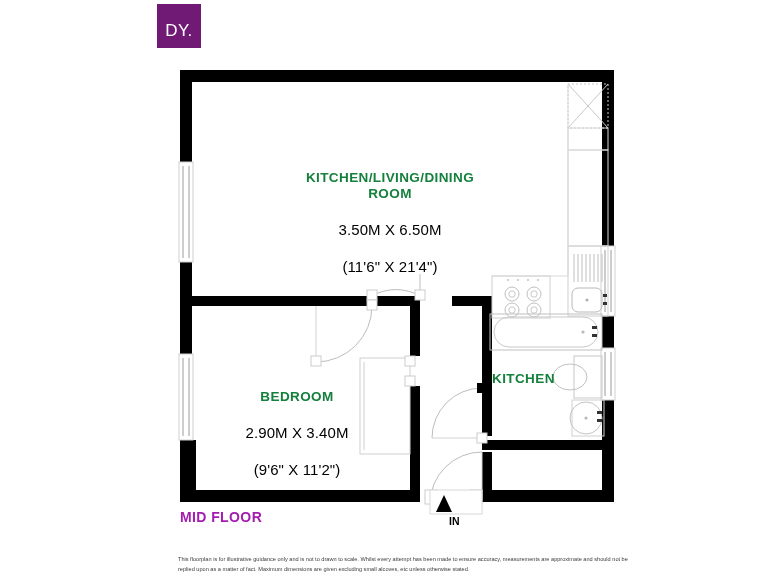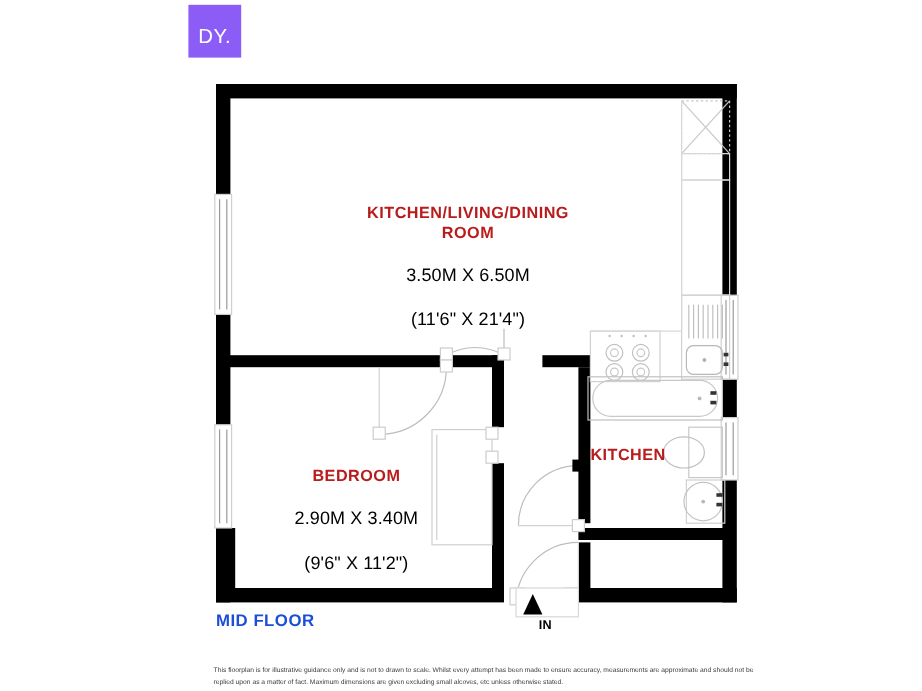--- a/index.html
+++ b/index.html
@@ -20,21 +20,21 @@
   .header {
     position: absolute;
     left: 157px;
     top: 4px;
     display: flex;
     align-items: flex-start;
   }
   .logo-box {
     width: 44px;
     height: 44px;
-    background: #8b5cf6;
+    background: #701a75;
     display: flex;
     align-items: flex-end;
     justify-content: center;
     flex: none;
   }
   .logo-text {
     color: #ffffff;
     font-size: 17px;
     font-weight: 400;
     letter-spacing: 0.5px;
@@ -75,41 +75,41 @@
   .room-label {
     position: absolute;
     text-align: center;
     line-height: 1.18;
     white-space: nowrap;
   }
   .room-name {
     font-size: 13.5px;
     font-weight: bold;
     letter-spacing: 0.4px;
-    color: #b91c1c;
+    color: #15803d;
   }
   .room-dim {
     font-size: 15px;
     font-weight: normal;
     letter-spacing: 0.1px;
     color: #000;
     margin-top: 19px;
   }
   #label-kld { left: 292px; top: 170px; width: 196px; }
   #label-bedroom { left: 232px; top: 389px; width: 130px; }
   #label-bathroom { left: 492px; top: 371px; width: 92px; text-align: left; }
 
   .floor-label {
     position: absolute;
     left: 180px;
     top: 509px;
     font-size: 14px;
     font-weight: bold;
     letter-spacing: 0.4px;
-    color: #1d4ed8;
+    color: #a21caf;
   }
   .in-label {
     position: absolute;
     left: 430px;
     top: 515px;
     width: 30px;
     text-align: right;
     font-size: 10.5px;
     font-weight: bold;
     letter-spacing: 0.3px;

